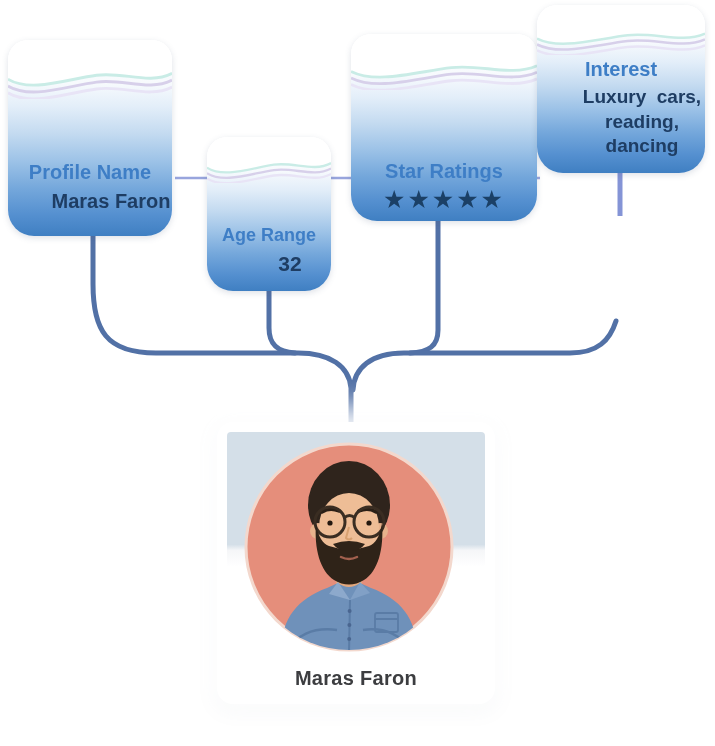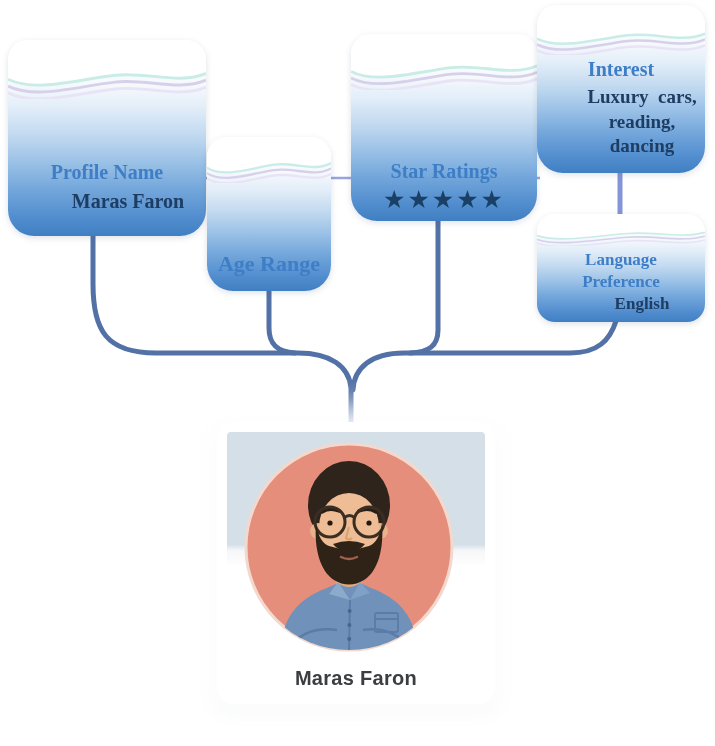--- a/index.html
+++ b/index.html
@@ -9,33 +9,32 @@
     font-family:"Liberation Sans","DejaVu Sans",sans-serif;
   }
   .connectors{position:absolute;left:0;top:0;z-index:0;}
   
   .node-card{
     position:absolute;z-index:1;overflow:hidden;
     border-radius:20px 20px 26px 26px;
     background:linear-gradient(180deg,#ffffff 0%,#f7fafd 22%,#e3eef9 34%,
       #c3daf0 48%,#9cc2e7 62%,#74a7db 76%,#5590d0 89%,#3f7fc2 100%);
     box-shadow:0 2px 6px rgba(70,90,120,0.18);
-    font-family:Liberation Serif, serif;
   }
   .wave{position:absolute;left:0;top:0;width:100%;height:30%;}
   .card-text{position:absolute;left:0;right:0;text-align:center;}
   .card-title{font-weight:bold;color:#3e7ec6;font-size:20px;line-height:1.25;}
   .card-value{font-weight:bold;color:#1e3d63;font-size:20px;line-height:1.3;margin-top:3px;padding-left:42px;}
   .multiline{white-space:pre-wrap;}
   .stars{font-size:25px;color:#1b4066;letter-spacing:2px;line-height:1.1;margin-top:2px;}
-  #card-profile-name{left:8px;top:40px;width:198px;height:196px;}
+  #card-profile-name{left:8px;top:40px;width:164px;height:196px;}
   #card-profile-name .card-text{bottom:22px;}
   #card-age-range{left:207px;top:137px;width:124px;height:154px;}
   #card-age-range .card-text{bottom:14px;}
-  #card-age-range .card-title{font-size:22px;}
+  #card-age-range .card-title{font-size:18px;}
   #card-age-range .card-value{font-size:21px;}
   #card-star-ratings{left:351px;top:34px;width:174px;height:187px;padding-left:12px;}
   #card-star-ratings .card-text{bottom:8px;}
   #card-interest{left:537px;top:5px;width:168px;height:168px;}
   #card-interest .card-text{bottom:14px;}
   #card-interest .card-value{font-size:19px;}
   #card-language-preference{left:537px;top:214px;width:168px;height:108px;border-radius:18px;}
   #card-language-preference .card-text{bottom:7px;}
   #card-language-preference .card-title{font-size:17px;line-height:1.25;}
   #card-language-preference .card-value{font-size:17px;margin-top:1px;}
@@ -87,20 +86,21 @@
 
   <div class="node-card" id="card-age-range">
     <svg class="wave" viewBox="0 0 100 30" preserveAspectRatio="none">
       <path d="M0,0 H100 V17 C86,23 70,16 54,18 C36,20 14,27 0,20 Z" fill="#ffffff"></path>
       <path d="M0,20 C14,27 36,20 54,18 C70,16 86,23 100,17" stroke="#c9ece6" stroke-width="1.5" fill="none"></path>
       <path d="M0,23.5 C14,30.5 36,23.5 54,21.5 C70,19.5 86,26.5 100,20.5" stroke="#d7d0ea" stroke-width="1.5" fill="none"></path>
       <path d="M0,27 C14,34 36,27 54,25 C70,23 86,30 100,24" stroke="#e8e4f6" stroke-width="1.5" fill="none"></path>
     </svg>
     <div class="card-text">
       <div class="card-title">Age Range</div>
+      <div class="card-value">32</div>
     </div>
   </div>
 
   <div class="node-card" id="card-star-ratings">
     <svg class="wave" viewBox="0 0 100 30" preserveAspectRatio="none">
       <path d="M0,0 H100 V17 C86,23 70,16 54,18 C36,20 14,27 0,20 Z" fill="#ffffff"></path>
       <path d="M0,20 C14,27 36,20 54,18 C70,16 86,23 100,17" stroke="#c9ece6" stroke-width="1.5" fill="none"></path>
       <path d="M0,23.5 C14,30.5 36,23.5 54,21.5 C70,19.5 86,26.5 100,20.5" stroke="#d7d0ea" stroke-width="1.5" fill="none"></path>
       <path d="M0,27 C14,34 36,27 54,25 C70,23 86,30 100,24" stroke="#e8e4f6" stroke-width="1.5" fill="none"></path>
     </svg>
@@ -117,33 +117,20 @@
       <path d="M0,23.5 C14,30.5 36,23.5 54,21.5 C70,19.5 86,26.5 100,20.5" stroke="#d7d0ea" stroke-width="1.5" fill="none"></path>
       <path d="M0,27 C14,34 36,27 54,25 C70,23 86,30 100,24" stroke="#e8e4f6" stroke-width="1.5" fill="none"></path>
     </svg>
     <div class="card-text">
       <div class="card-title">Interest</div>
       <div class="card-value multiline">Luxury  cars,
 reading, dancing</div>
     </div>
   </div>
 
-  <div class="node-card" id="card-language-preference">
-    <svg class="wave" viewBox="0 0 100 30" preserveAspectRatio="none">
-      <path d="M0,0 H100 V17 C86,23 70,16 54,18 C36,20 14,27 0,20 Z" fill="#ffffff"></path>
-      <path d="M0,20 C14,27 36,20 54,18 C70,16 86,23 100,17" stroke="#c9ece6" stroke-width="1.5" fill="none"></path>
-      <path d="M0,23.5 C14,30.5 36,23.5 54,21.5 C70,19.5 86,26.5 100,20.5" stroke="#d7d0ea" stroke-width="1.5" fill="none"></path>
-      <path d="M0,27 C14,34 36,27 54,25 C70,23 86,30 100,24" stroke="#e8e4f6" stroke-width="1.5" fill="none"></path>
-    </svg>
-    <div class="card-text">
-      <div class="card-title multiline">Language
-Preference</div>
-      <div class="card-value">English</div>
-    </div>
-  </div>
 
   <div class="profile-card">
     <div class="profile-photo">
       <svg class="portrait-svg" width="212" height="212" viewBox="0 0 212 212">
         <defs>
           <clipPath id="portrait-clip">
               <circle cx="106" cy="106" r="103"></circle>
             </clipPath>
         </defs>
         <circle cx="106" cy="106" r="103" fill="#e58e7b" stroke="#f3d8cd" stroke-width="3"></circle>

